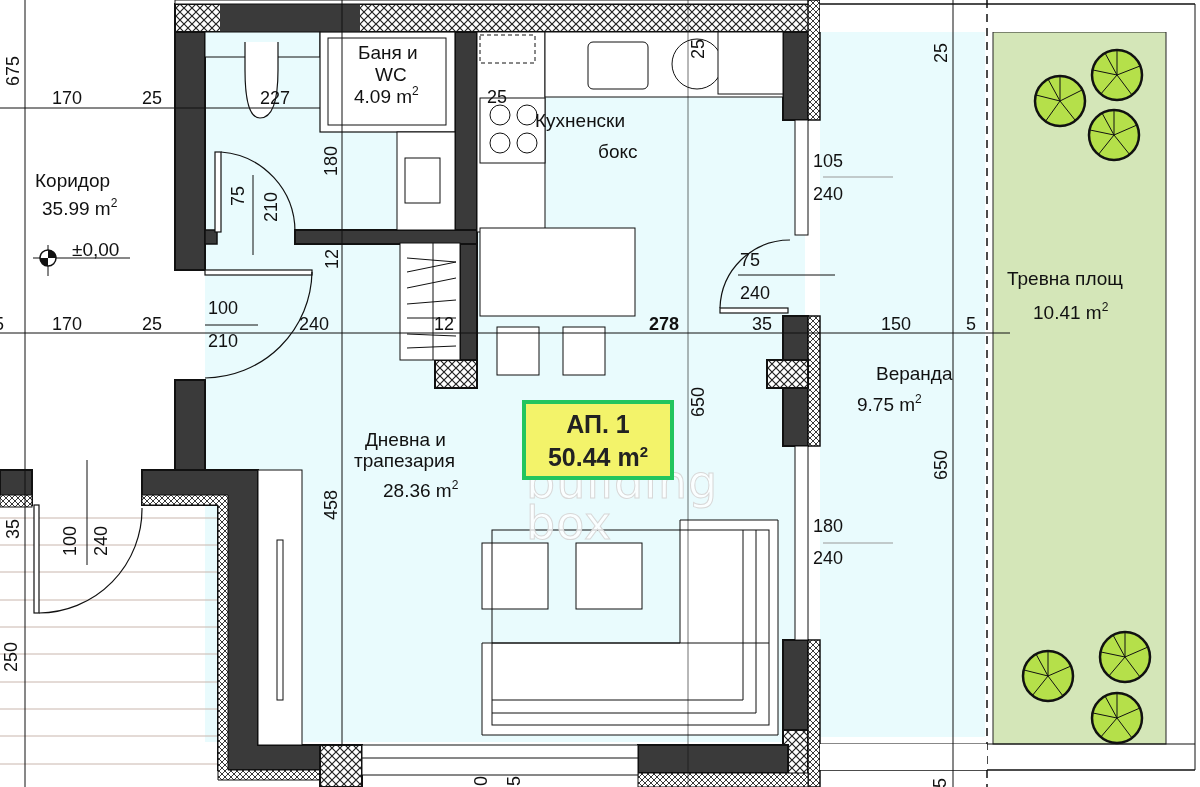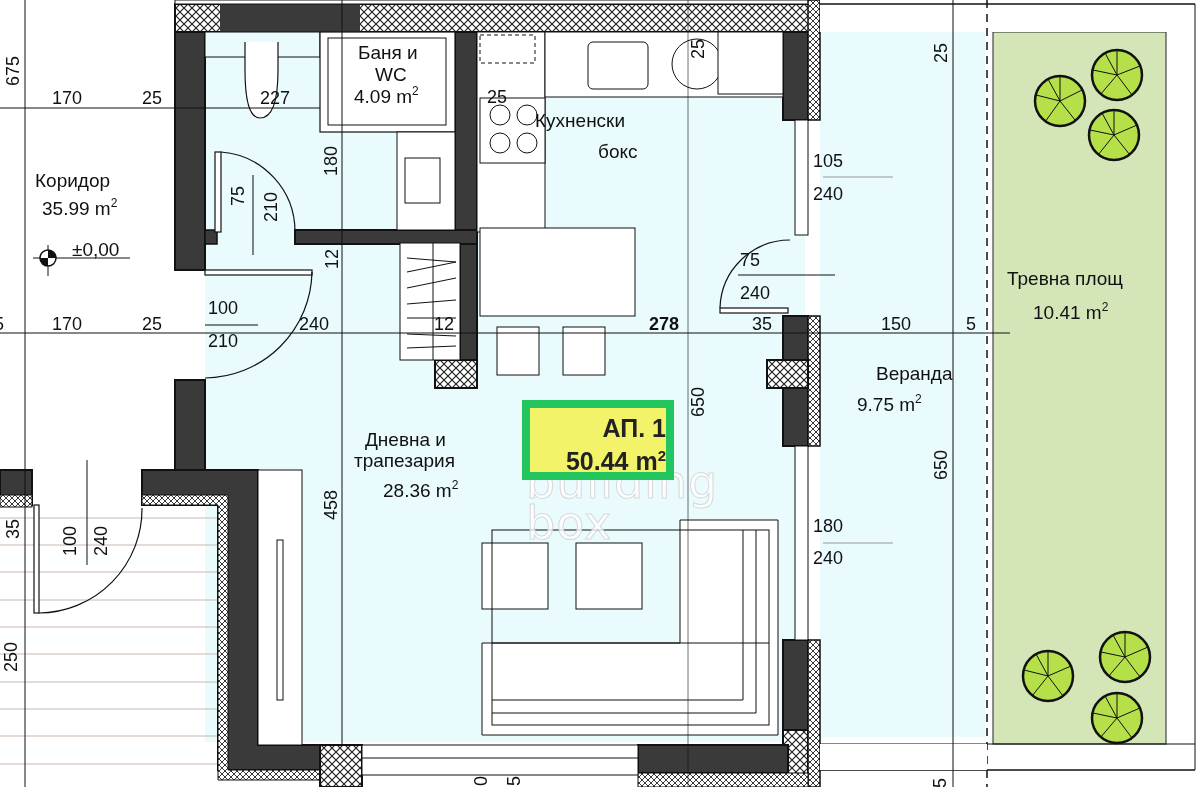--- a/index.html
+++ b/index.html
@@ -2,21 +2,21 @@
 <html><head>
 <meta charset="utf-8">
 <style>
   html,body{margin:0;padding:0;background:#fff;}
   body{width:1200px;height:787px;overflow:hidden;position:relative;font-family:"Liberation Sans",sans-serif;}
   svg{position:absolute;left:0;top:0;}
   .lbl{position:absolute;color:#111;font-size:19px;line-height:1;white-space:nowrap;}
   .lbl sup{font-size:12px;vertical-align:top;position:relative;top:-2px;}
   .dim{position:absolute;color:#111;font-size:18px;line-height:1;white-space:nowrap;}
   .rot{transform:rotate(-90deg);transform-origin:center center;}
-  .badge{position:absolute;left:522px;top:400px;width:152px;height:80px;background:#f3f36a;border:8px solid #22c55e;box-sizing:border-box;text-align:right;font-weight:bold;color:#222;}
+  .badge{position:absolute;left:522px;top:400px;width:152px;height:80px;background:#f3f36a;border:4px solid #22c55e;box-sizing:border-box;text-align:center;font-weight:bold;color:#222;}
   .badge .t{font-size:25px;margin-top:6px;}
   .badge .a{font-size:25px;margin-top:4px;}
   .badge sup{font-size:15px;vertical-align:top;}
   .wm{position:absolute;color:rgba(255,255,255,0.75);font-size:46px;line-height:0.9;font-family:"DejaVu Sans",sans-serif;letter-spacing:1px;-webkit-text-stroke:1px #d8d8d8;}
 </style>
 </head>
 <body>
 
 <svg width="1200" height="787" viewBox="0 0 1200 787">
   <defs>

